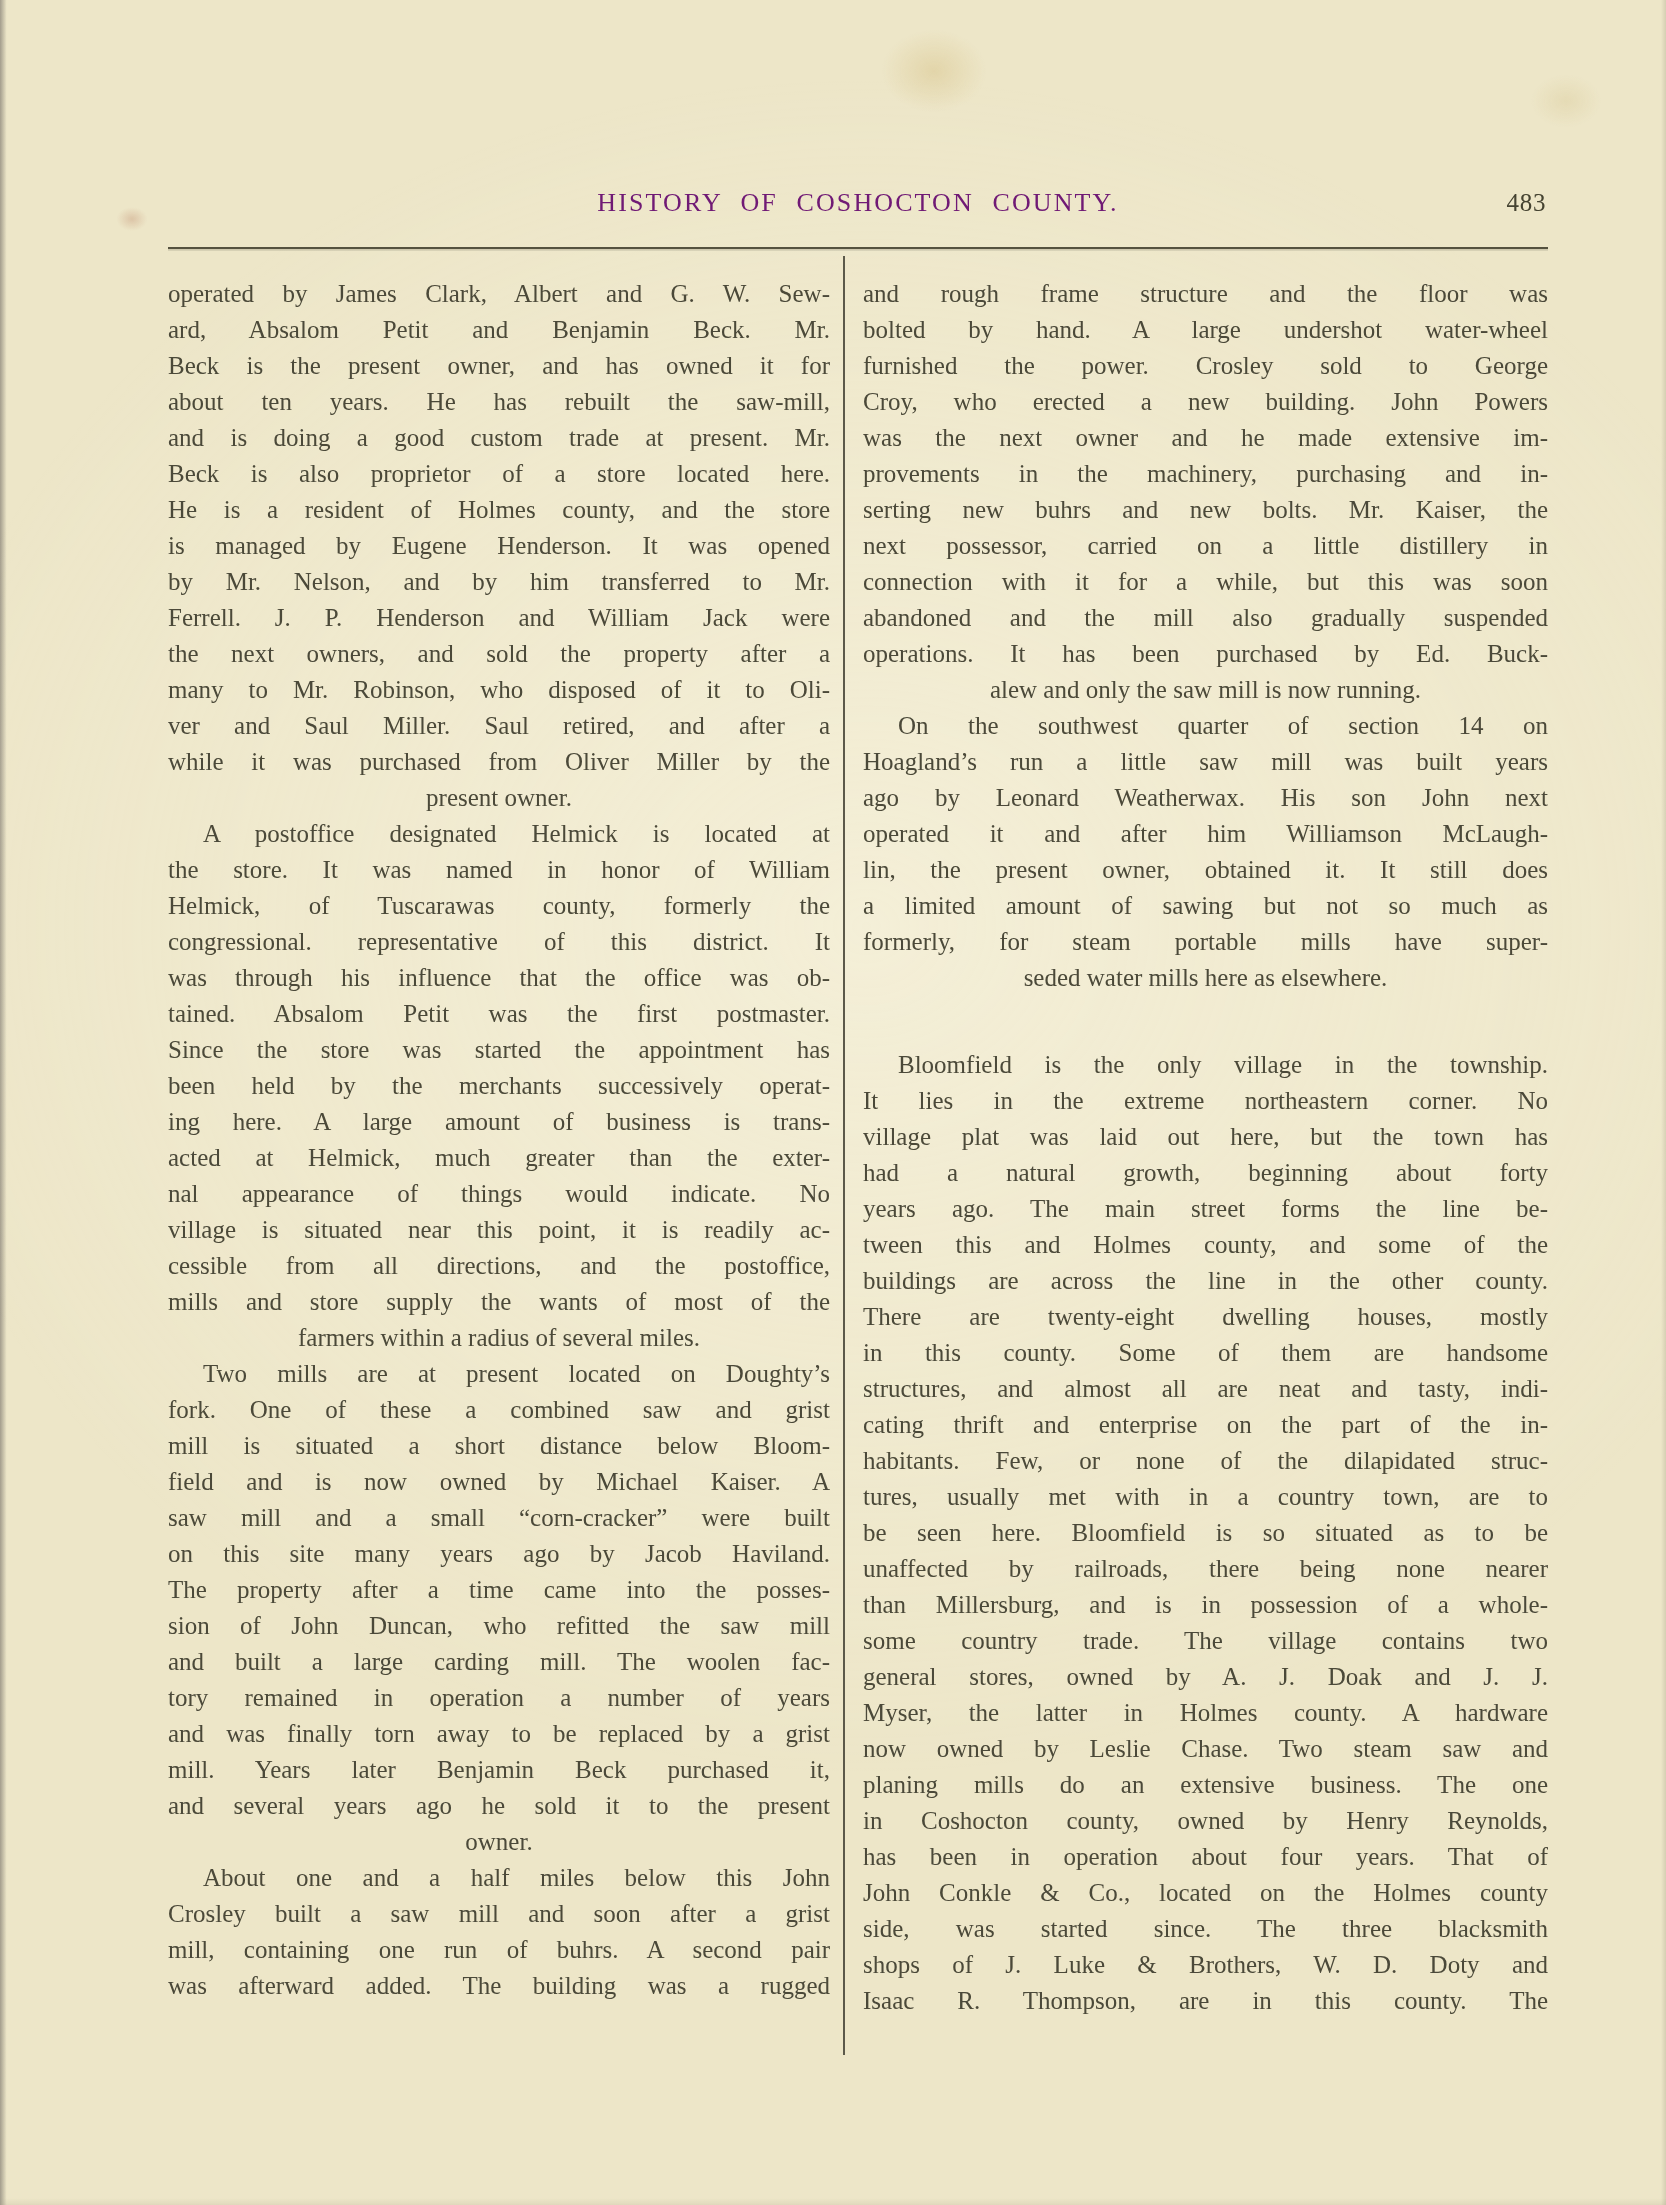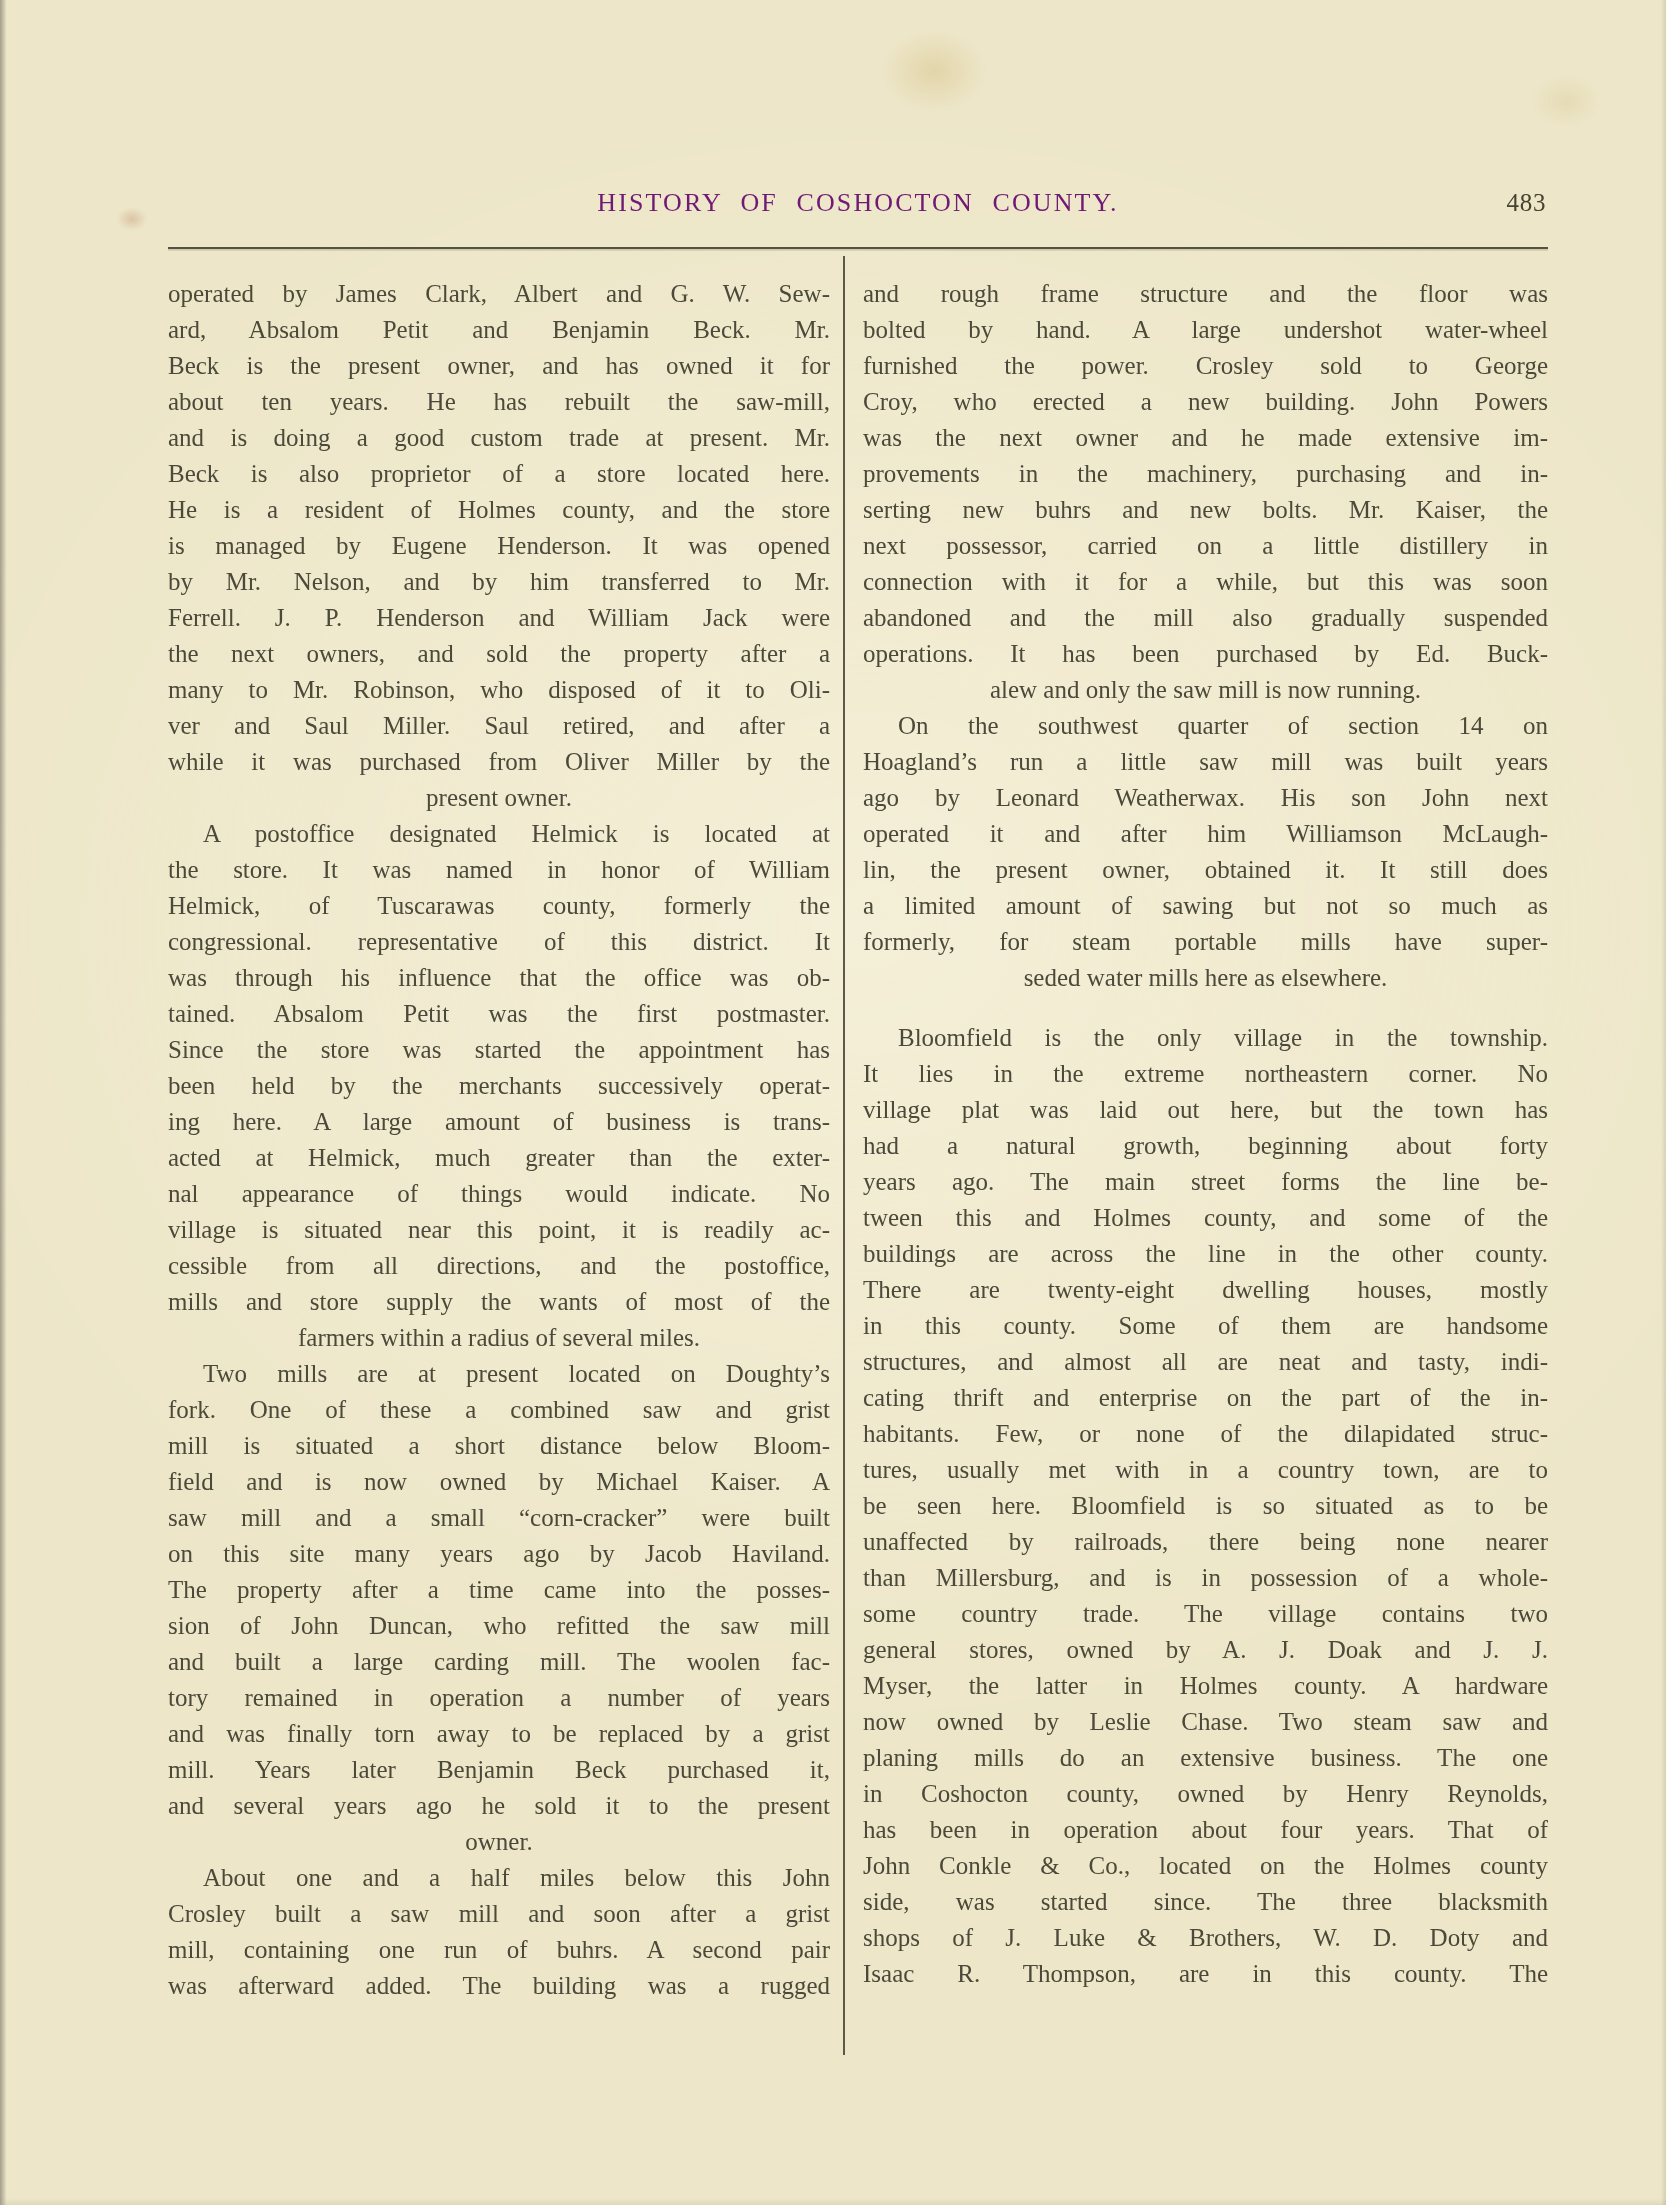--- a/index.html
+++ b/index.html
@@ -40,21 +40,21 @@
     background: #5c594a;
   }
   .col { position: absolute; top: 276px; font-size: 25px; line-height: 36px; }
   .col-left  { left: 0;     width: 662px; }
   .col-right { left: 695px; width: 685px; }
   .tl { text-align: justify; height: 36px; overflow: hidden; }
   .tl::after { content: ""; display: inline-block; width: 100%; height: 0; vertical-align: top; }
   .tl.noj { text-align: center; }
   .tl.noj::after { content: none; }
   .para.indent > .tl:first-child { text-indent: 35px; }
-  .para.gap { margin-top: 24px; }
+  .para.gap { margin-top: 51px; }
 </style>
 </head>
 <body>
 
 <div class="content">
   <div class="header-title">HISTORY OF COSHOCTON COUNTY.</div>
   <div class="page-number">483</div>
   <div class="rule"></div>
   <div class="divider"></div>
   <div class="col col-left" id="col-left">

